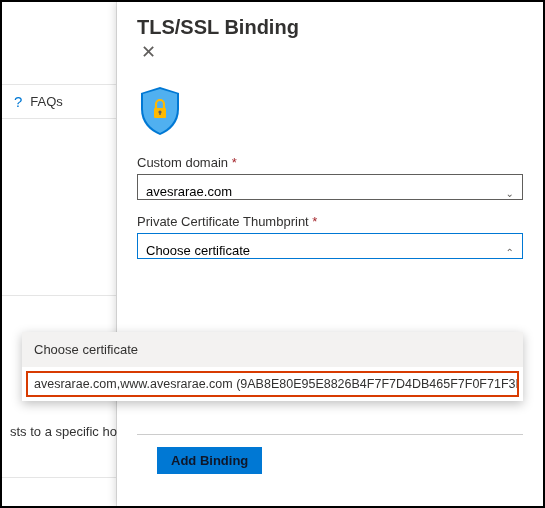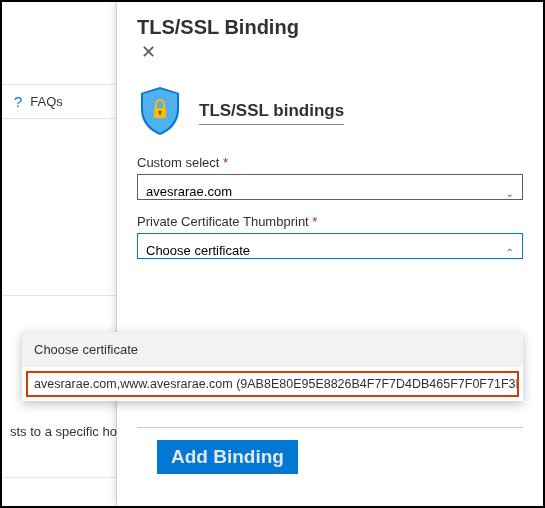--- a/index.html
+++ b/index.html
@@ -21,21 +21,21 @@
     .desc a { color: #0078d4; text-decoration: none; }
     .field-label { margin-top: 14px; font-size: 13px; color: #323130; }
     .req { color: #a4262c; }
     .select { margin-top: 4px; border: 1px solid #605e5c; height: 26px; display: flex; align-items: flex-end; justify-content: space-between; padding: 0 8px; font-size: 13px; cursor: pointer; background: #fff; }
     .select.open { border: 1.5px solid #0078d4; }
     .chev { font-size: 10px; color: #605e5c; }
     .dd-placeholder { padding: 10px 12px; font-size: 13px; color: #323130; background: #f3f2f1; text-align: left; }
     .dd-item-wrap { padding: 4px; }
     .dd-item { border: 2.5px solid #d83b01; padding: 4px 6px; font-size: 12.5px; color: #323130; cursor: pointer; white-space: nowrap; overflow: hidden; }
     .footer { position: absolute; bottom: 0; left: 0; right: 0; border-top: 1px solid #ccc; padding: 12px 20px; }
-    .add-btn { background: #0078d4; color: #e5e5e5; border: none; padding: 6px 14px; font-size: 19px; font-weight: 600; cursor: pointer; }
+    .add-btn { background: #0078d4; color: #0f172a; border: none; padding: 6px 14px; font-size: 13px; font-weight: 600; cursor: pointer; }
     .panel-inner { position: relative; height: 100%; }
   </style>
 </head>
 <body>
 
 <div class="left-col">
   <div class="left-faqs">
     <span class="q">?</span>
     <span>FAQs</span>
   </div>
@@ -55,26 +55,25 @@
       <div class="shield-icon">
         <svg viewBox="0 0 46 52">
           <path d="M23 2 L42 8 L42 24 C42 38 33 46 23 50 C13 46 4 38 4 24 L4 8 Z" fill="#0078d4"></path>
           <path d="M23 4 L40 9 L40 24 C40 36 32 44 23 48 C14 44 6 36 6 24 L6 9 Z" fill="#50b0f0"></path>
           <rect x="17" y="23" width="12" height="10" rx="1" fill="#ffb900"></rect>
           <path d="M19 23 v-4 a4 4 0 0 1 8 0 v4" fill="none" stroke="#ffb900" stroke-width="2.2"></path>
           <circle cx="23" cy="27" r="1.6" fill="#605e5c"></circle>
           <rect x="22.3" y="27" width="1.4" height="3" fill="#605e5c"></rect>
         </svg>
       </div>
-      <div class="sec-title">TLS/SSL bindings</div>
     </div>
 
 
     <div class="field-label">
-      <span>Custom select</span> <span class="req">*</span>
+      <span>Custom domain</span> <span class="req">*</span>
     </div>
     <div class="select">
       <span>avesrarae.com</span>
       <span class="chev">⌄</span>
     </div>
 
     <div class="field-label">
       <span>Private Certificate Thumbprint</span> <span class="req">*</span>
     </div>
     <div class="select open">

